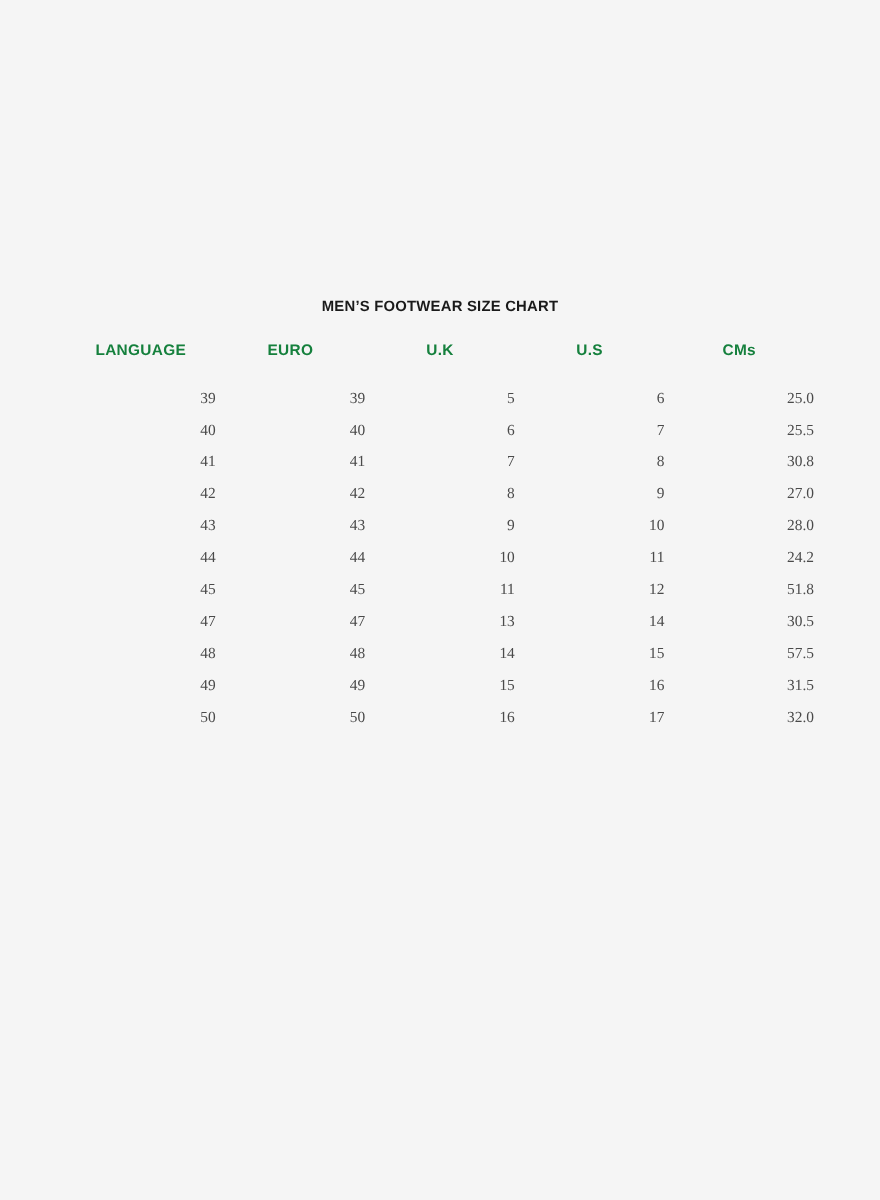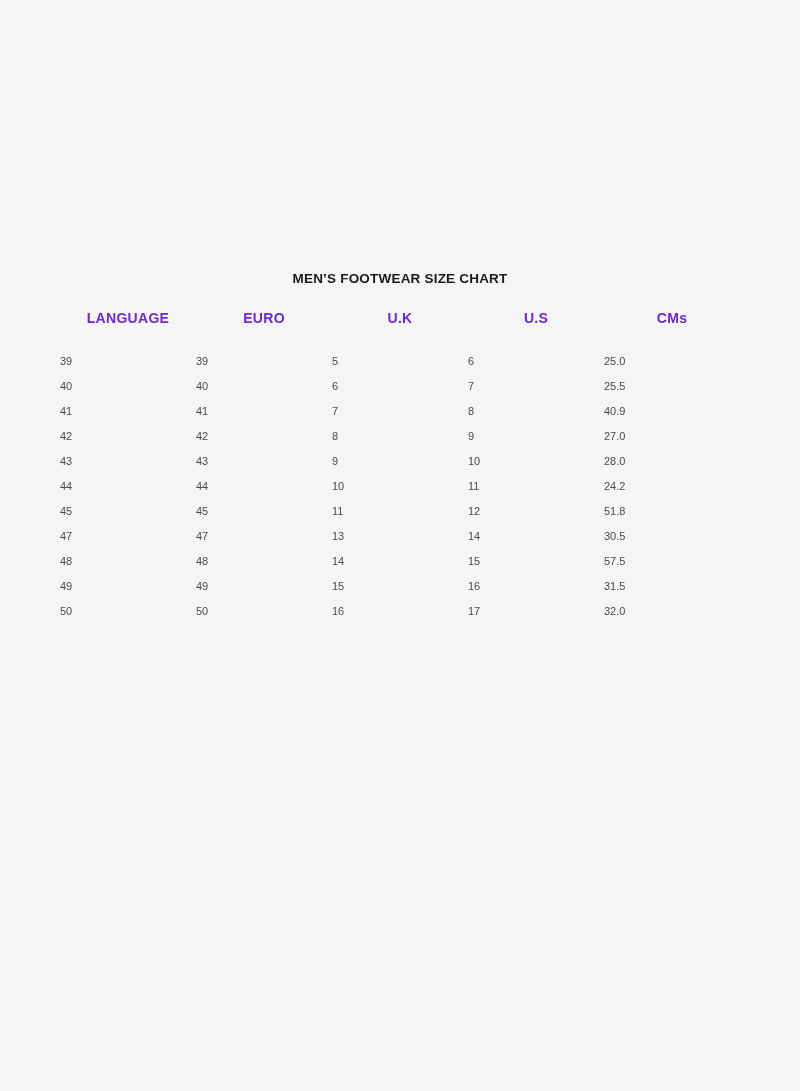--- a/index.html
+++ b/index.html
@@ -37,31 +37,32 @@
   table.size-table {
     position: absolute;
     top: 310px;
     left: 60px;
     width: 680px;
     border-collapse: collapse;
   }
   table.size-table th {
     font-size: 14px;
     font-weight: bold;
-    color: #6d28d9;
+    color: #15803d;
     padding: 0 0 22px 0;
     text-align: center;
     letter-spacing: 0.3px;
   }
   table.size-table td {
-    font-size: 11px;
+    font-size: 14px;
     color: #4a4a4a;
-    text-align: left;
+    text-align: right;
     padding: 6.5px 0;
     font-weight: normal;
+    font-family: Liberation Serif, serif;
   }
   table.size-table col.c0 { width: 20%; }
   table.size-table col.c1 { width: 20%; }
   table.size-table col.c2 { width: 20%; }
   table.size-table col.c3 { width: 20%; }
   table.size-table col.c4 { width: 20%; }
 </style>
 </head>
 <body>
 
@@ -99,21 +100,21 @@
         <td>40</td>
         <td>6</td>
         <td>7</td>
         <td>25.5</td>
       </tr>
       <tr>
         <td>41</td>
         <td>41</td>
         <td>7</td>
         <td>8</td>
-        <td>40.9</td>
+        <td>30.8</td>
       </tr>
       <tr>
         <td>42</td>
         <td>42</td>
         <td>8</td>
         <td>9</td>
         <td>27.0</td>
       </tr>
       <tr>
         <td>43</td>

